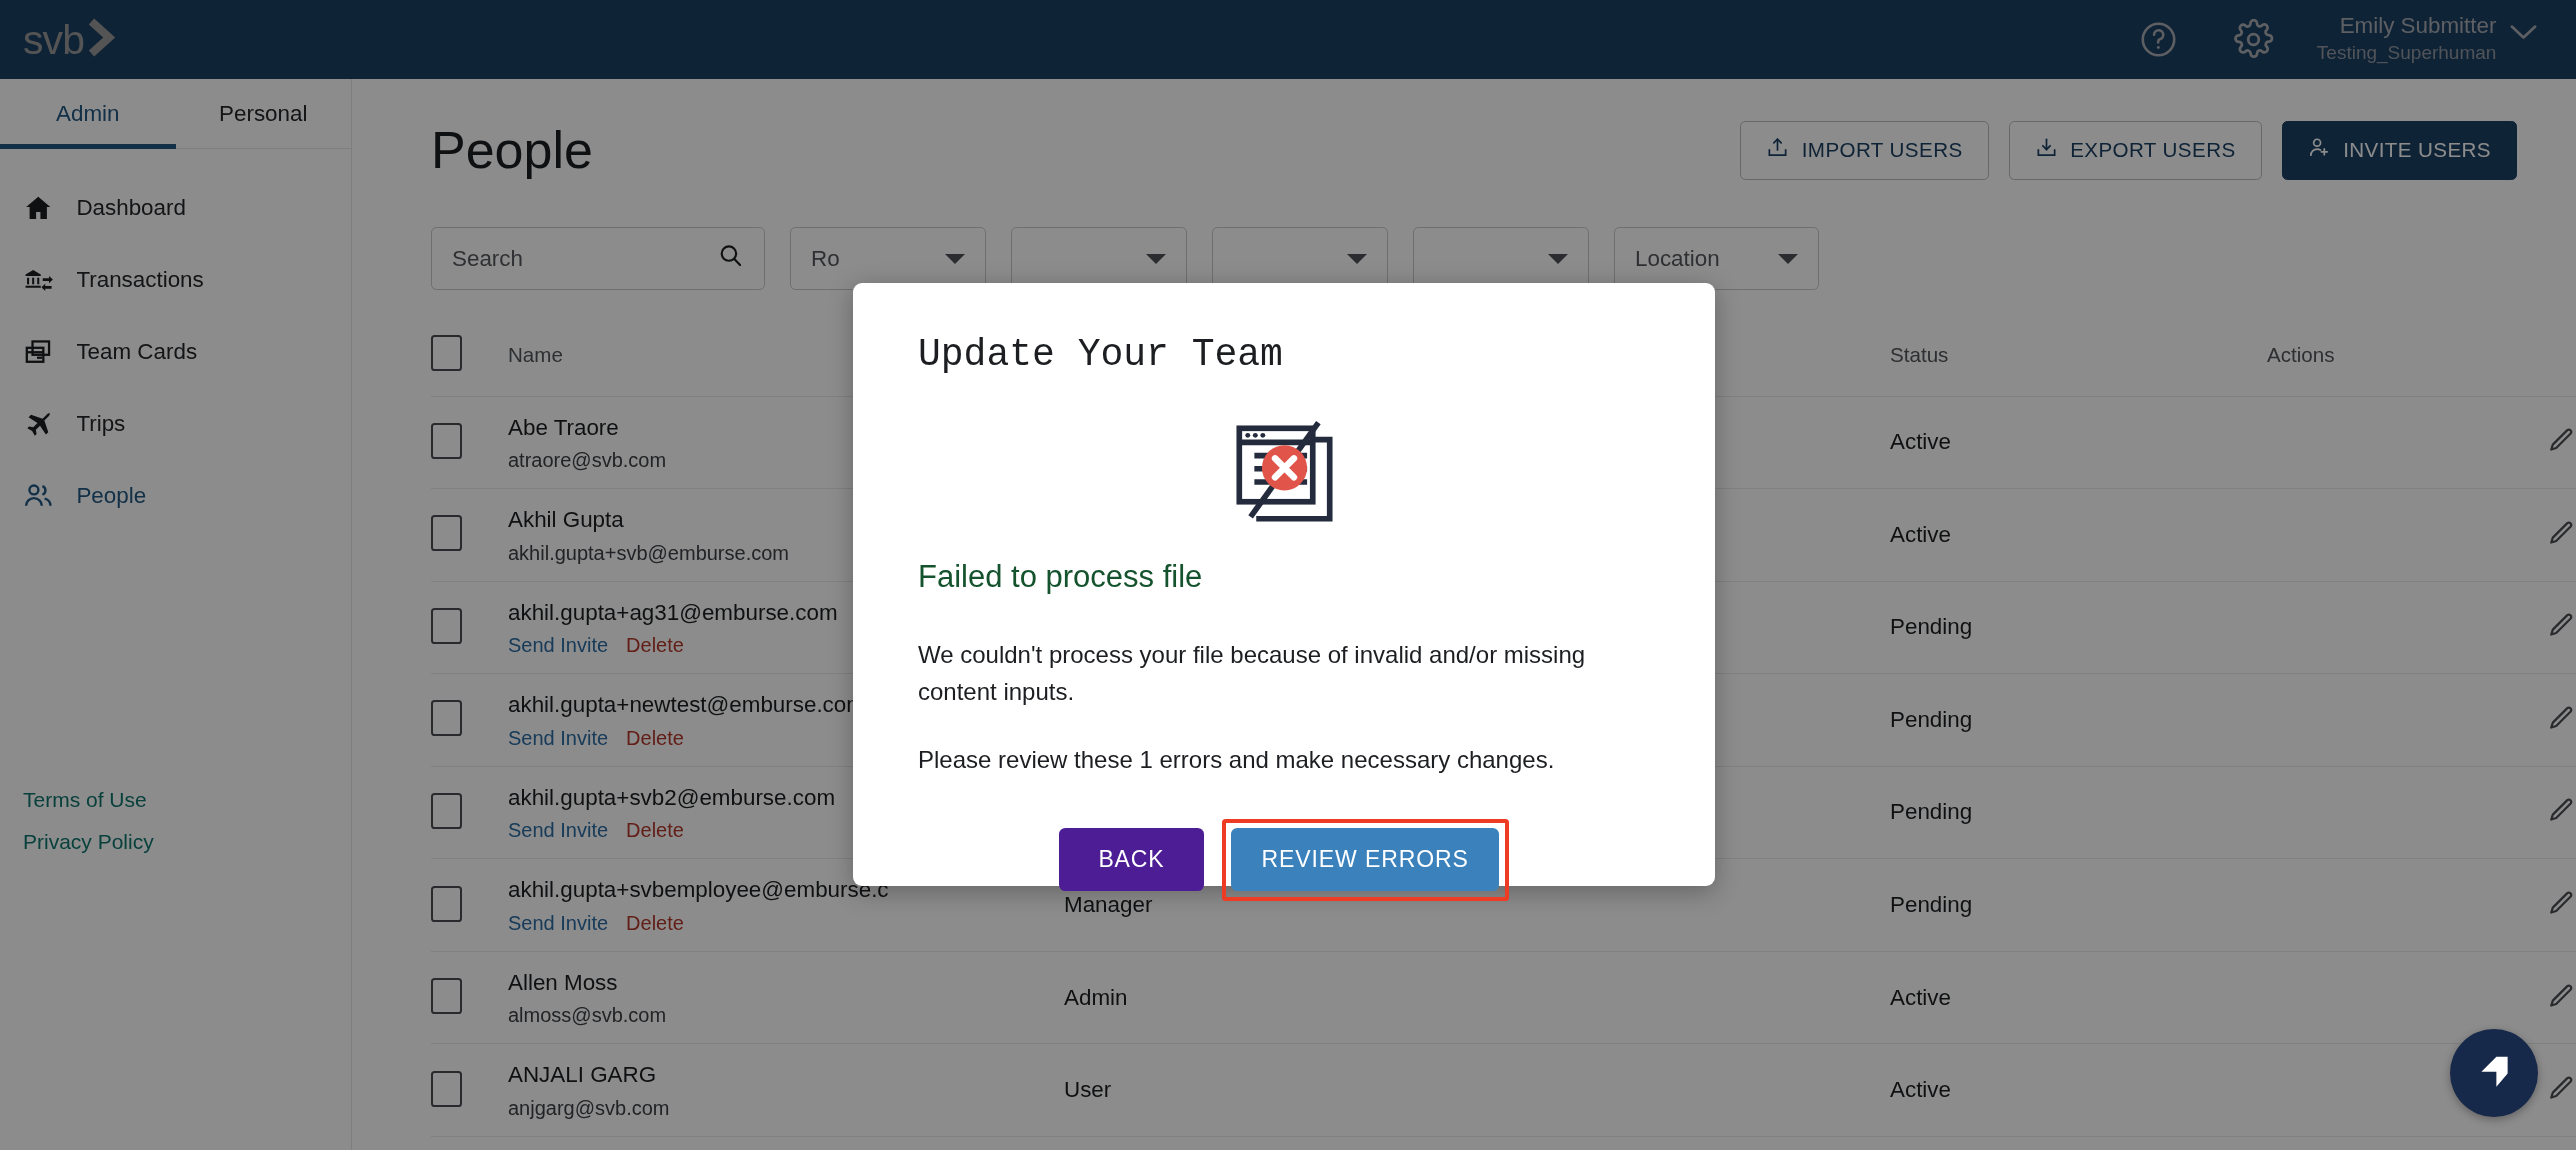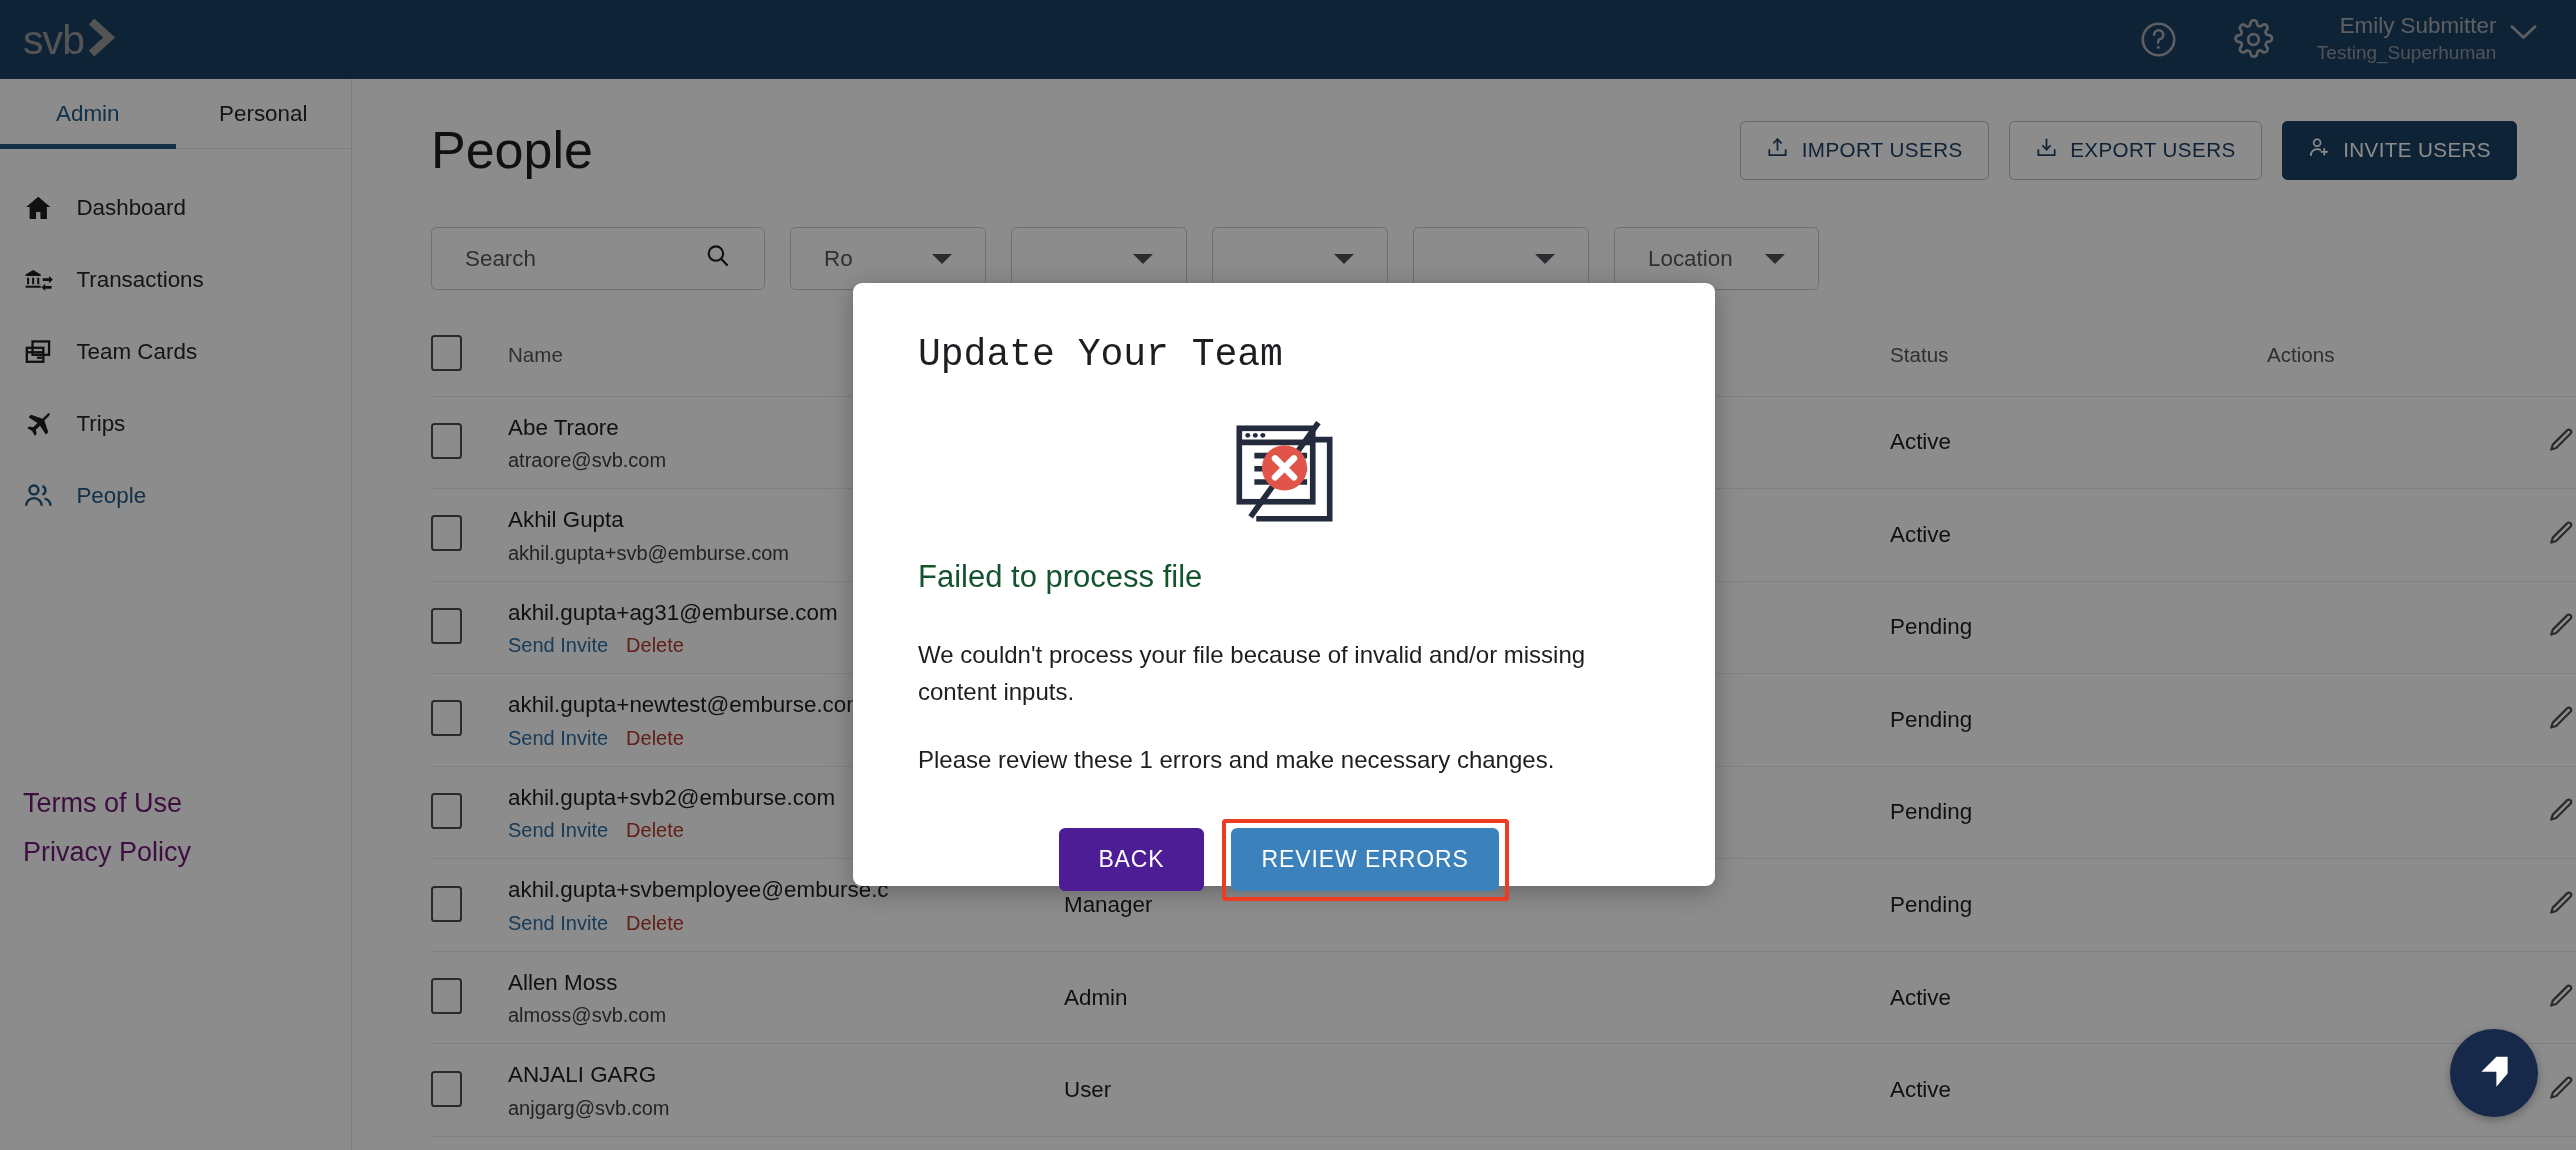--- a/index.html
+++ b/index.html
@@ -51,39 +51,39 @@
   }
   .nav { padding-top: 23px; }
   .nav-item {
     display: flex; align-items: center; height: 72px; padding-left: 23px;
     font-size: 22.4px; color: #25272b;
   }
   .nav-item.active { color: #215882; }
   .nav-ico { width: 39px; display: flex; align-items: center; justify-content: flex-start; }
   .nav-label { margin-left: 14.4px; }
   .legal { position: absolute; top: 709px; left: 23px; }
-  .legal a { display: block; font-size: 27px; color: #701a75; text-decoration: none; margin-bottom: 18px; }
+  .legal a { display: block; font-size: 21px; color: #0f766e; text-decoration: none; margin-bottom: 18px; }
 
   
   .main { position: absolute; top: 79px; left: 353px; width: 2223px; height: 1072px; background: #fff; }
   .page-head { display: flex; align-items: center; padding: 41px 59px 0 78px; }
   .page-title { font-size: 52px; font-weight: 400; color: #1c1e21; }
   .head-actions { margin-left: auto; display: flex; align-items: center; gap: 20px; }
   .btn {
     display: flex; align-items: center; justify-content: center; gap: 12.6px;
     height: 59px; padding: 0 25px; border-radius: 5.4px;
     font-size: 20.6px; letter-spacing: 0.4px; cursor: pointer;
   }
   .btn-outline { border: 0.9px solid #b9bcc1; background: #fff; color: #1d4064; }
   .btn-filled { background: #1d4064; color: #fff; border: 0.9px solid #1d4064; }
 
   .filters { display: flex; align-items: center; gap: 25px; padding: 47px 0 0 78px; }
   .field {
     height: 63px; border: 0.9px solid #c7cacf; border-radius: 5.4px;
-    display: flex; align-items: center; padding: 0 33px;
+    display: flex; align-items: center; padding: 0 20px;
     font-size: 22.4px; color: #55585d; background: #fff;
   }
   .field.search { width: 334px; }
   .field.sel { width: 196px; }
   .field.sel.w2 { width: 176px; }
   .field.loc { width: 205px; }
   .field .fv { flex: 1; }
   .caret {
     width: 0; height: 0; border-left: 10px solid transparent;
     border-right: 10px solid transparent; border-top: 10.8px solid #4d5156;

